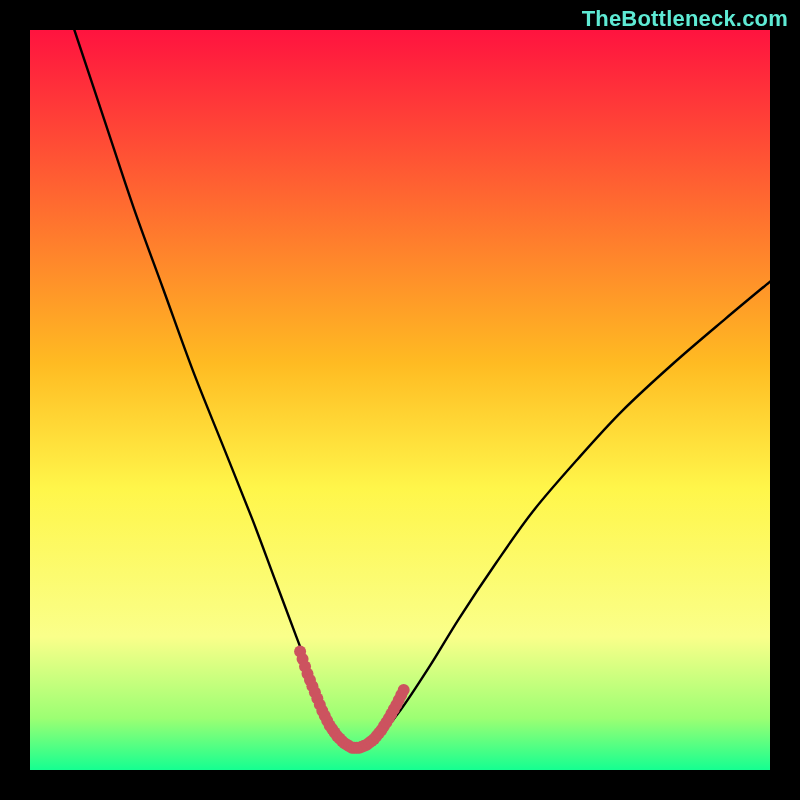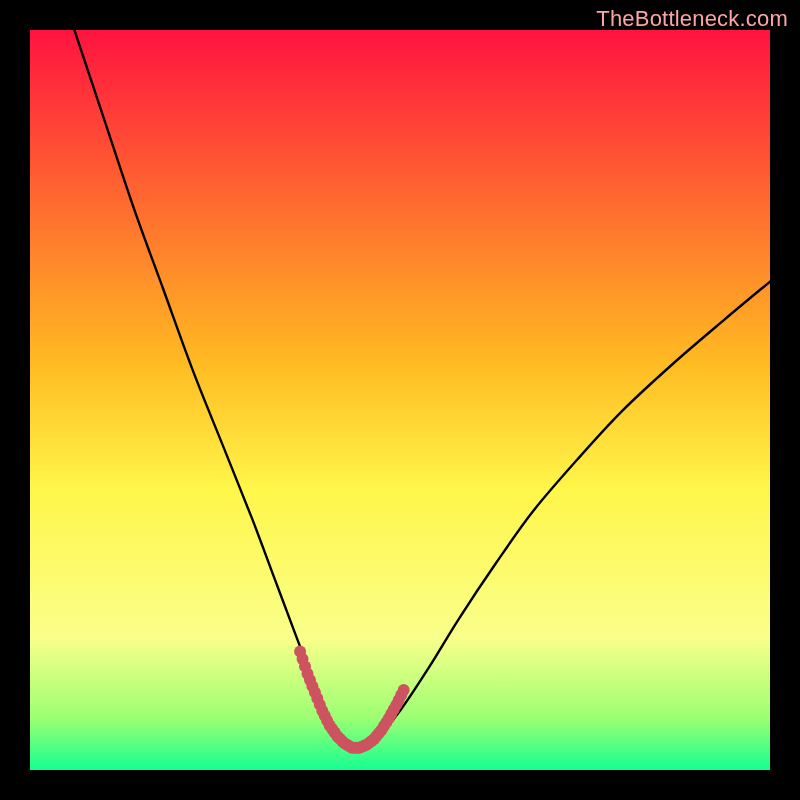--- a/index.html
+++ b/index.html
@@ -23,22 +23,22 @@
     width: 740px;
     height: 740px;
     overflow: hidden;
   }
   .watermark {
     position: absolute;
     top: 6px;
     right: 12px;
     font-family: Arial, Helvetica, sans-serif;
     font-size: 22px;
-    font-weight: 400;
-    color: #fca5a5;
+    font-weight: 700;
+    color: #5eead4;
     letter-spacing: 0.2px;
   }
   svg {
     display: block;
   }
 </style>
 </head>
 <body>
 
 <div class="container">

